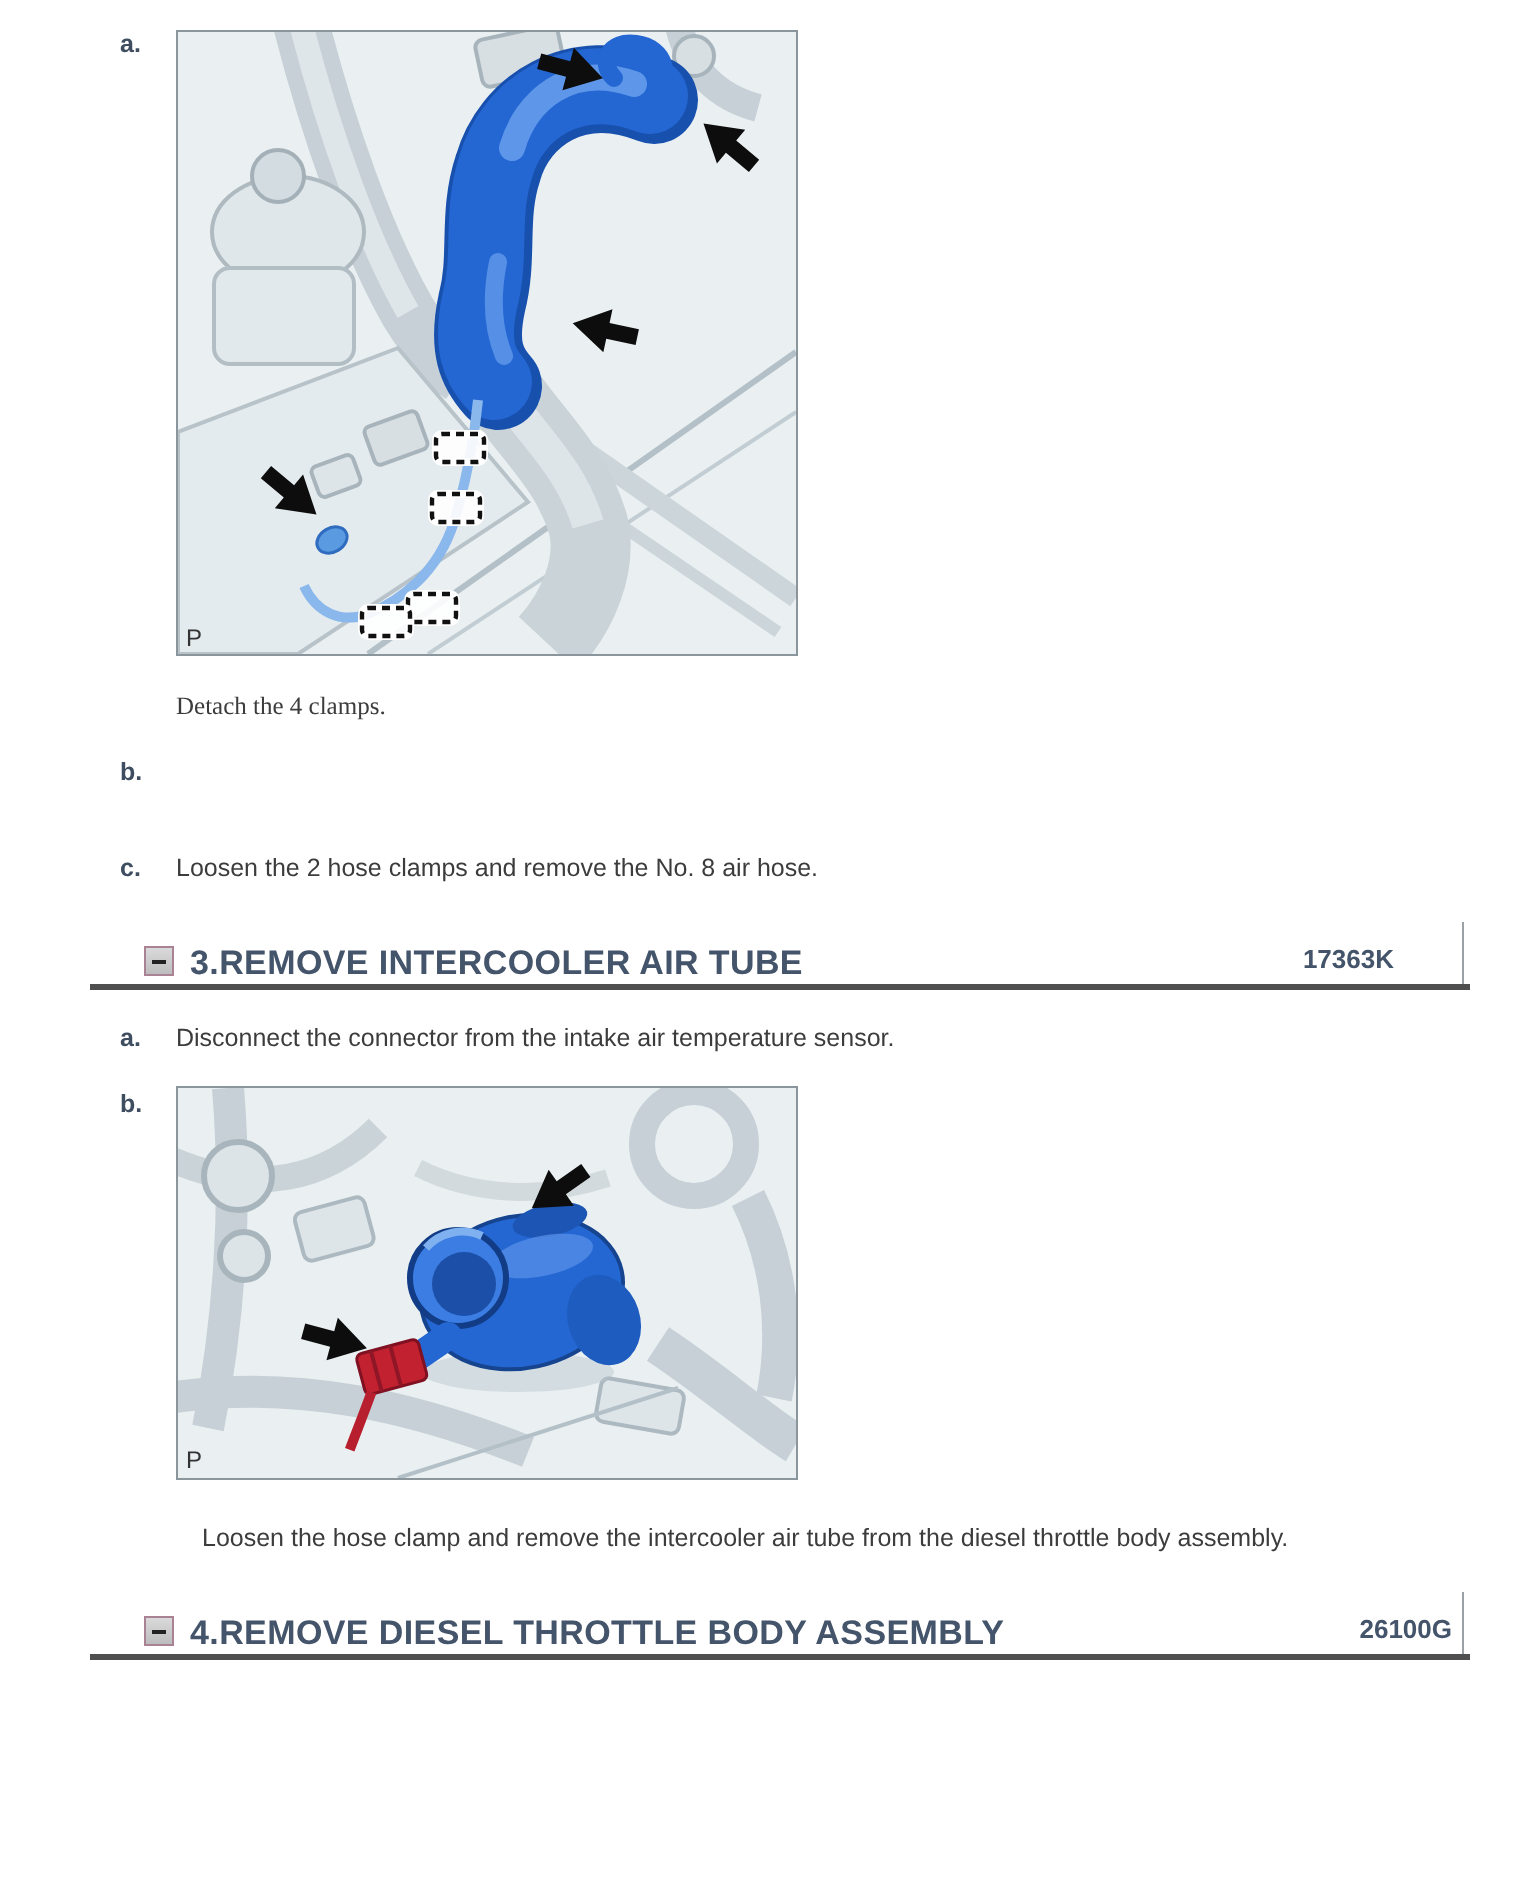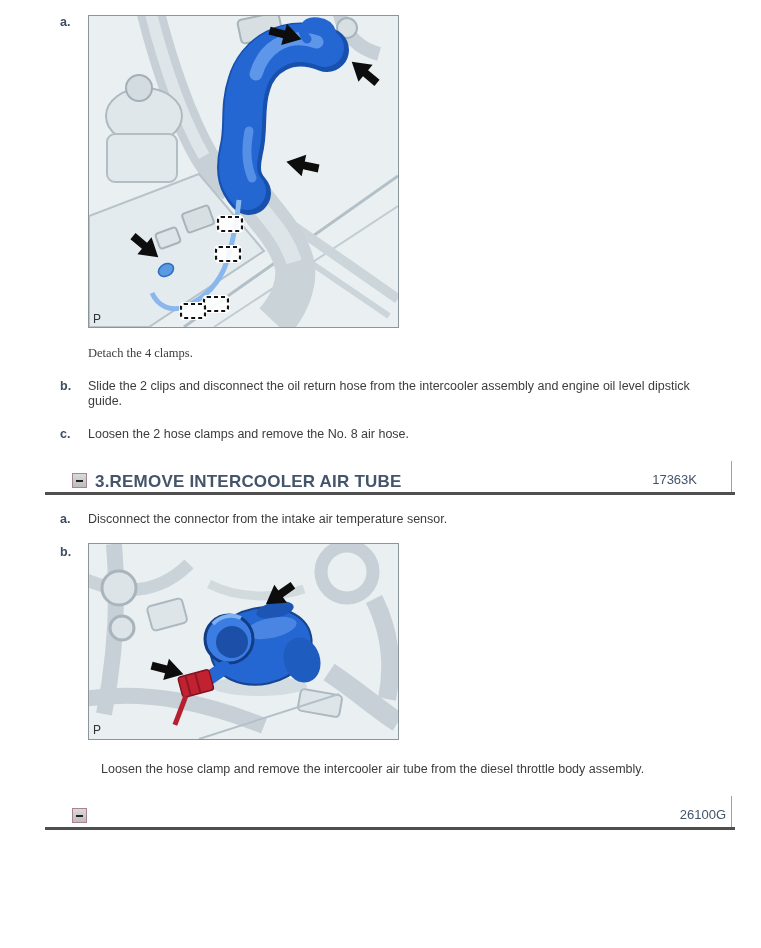--- a/index.html
+++ b/index.html
@@ -14,21 +14,21 @@
     position:absolute; line-height:15px; color:#3c3c3c;
   }
   .figure {
     position:absolute; box-sizing:border-box; border:1px solid #8b959c; background:#eaf0f2;
   }
   .figure svg { display:block; }
   .proc-title {
     position:absolute; font-weight:bold; color:#44546a; font-size:17px; letter-spacing:0.2px;
   }
   .proc-code {
-    position:absolute; font-weight:normal; color:#44546a; font-size:13px; text-align:right;
+    position:absolute; font-weight:bold; color:#44546a; font-size:13px; text-align:right;
   }
   .minus-btn {
     position:absolute; width:13px; height:13px; box-sizing:content-box;
     background:linear-gradient(#dadada,#bdbdbd); border:1px solid #ab8294;
     display:flex; align-items:center; justify-content:center; cursor:pointer; padding:0;
   }
   .minus-bar { width:7px; height:2px; background:#222222; }
   .thick-rule { position:absolute; left:45px; width:690px; height:3px; background:#4f4f4f; }
   .vline { position:absolute; left:731px; width:1px; background:#9aa2a8; }
 </style>
@@ -97,21 +97,20 @@
       <use href="#arrowA" transform="translate(258,45) rotate(-140 17 11)"></use>
       <use href="#arrowA" transform="translate(196,138) rotate(-168 17 11)"></use>
       <use href="#arrowA" transform="translate(40,220) rotate(40 17 11)"></use>
       <text x="4" y="307" font-size="12" fill="#333333">P</text>
     </svg>
   </div>
 
   <div class="step-text" style="left:88px; top:346px; width:600px;font-family:Liberation Serif, serif;">Detach the 4 clamps.</div>
 
   <span class="letter" style="left:60px; top:379px;">b.</span>
-  <div class="step-text" style="left:88px; top:379px; width:604px;">Slide the 2 clips and disconnect the oil return hose from the intercooler assembly and engine oil level dipstick guide.</div>
 
   <span class="letter" style="left:60px; top:427px;">c.</span>
   <div class="step-text" style="left:88px; top:427px; width:604px;">Loosen the 2 hose clamps and remove the No. 8 air hose.</div>
 
   <button class="minus-btn" style="left:72px; top:473px;">
     <span class="minus-bar"></span>
   </button>
   <span class="proc-title" style="left:95px; top:472px;">3.REMOVE INTERCOOLER AIR TUBE</span>
   <span class="proc-code" style="left:557px; top:472px; width:140px;">17363K</span>
   <div class="vline" style="top:461px; height:31px;"></div>
@@ -163,17 +162,18 @@
       <use href="#arrowB" transform="translate(62,115) rotate(15 17 11)"></use>
       <text x="4" y="190" font-size="12" fill="#333333">P</text>
     </svg>
   </div>
 
   <div class="step-text" style="left:88px; top:762px; width:620px;margin-left:13px;">Loosen the hose clamp and remove the intercooler air tube from the diesel throttle body assembly.</div>
 
   <button class="minus-btn" style="left:72px; top:808px;">
     <span class="minus-bar"></span>
   </button>
+  <span class="proc-title" style="left:95px; top:807px;">4.REMOVE DIESEL THROTTLE BODY ASSEMBLY</span>
   <span class="proc-code" style="left:586px; top:807px; width:140px;">26100G</span>
   <div class="vline" style="top:796px; height:31px;"></div>
   <div class="thick-rule" style="top:827px;"></div>
 
 </div>
 
 </body></html>

